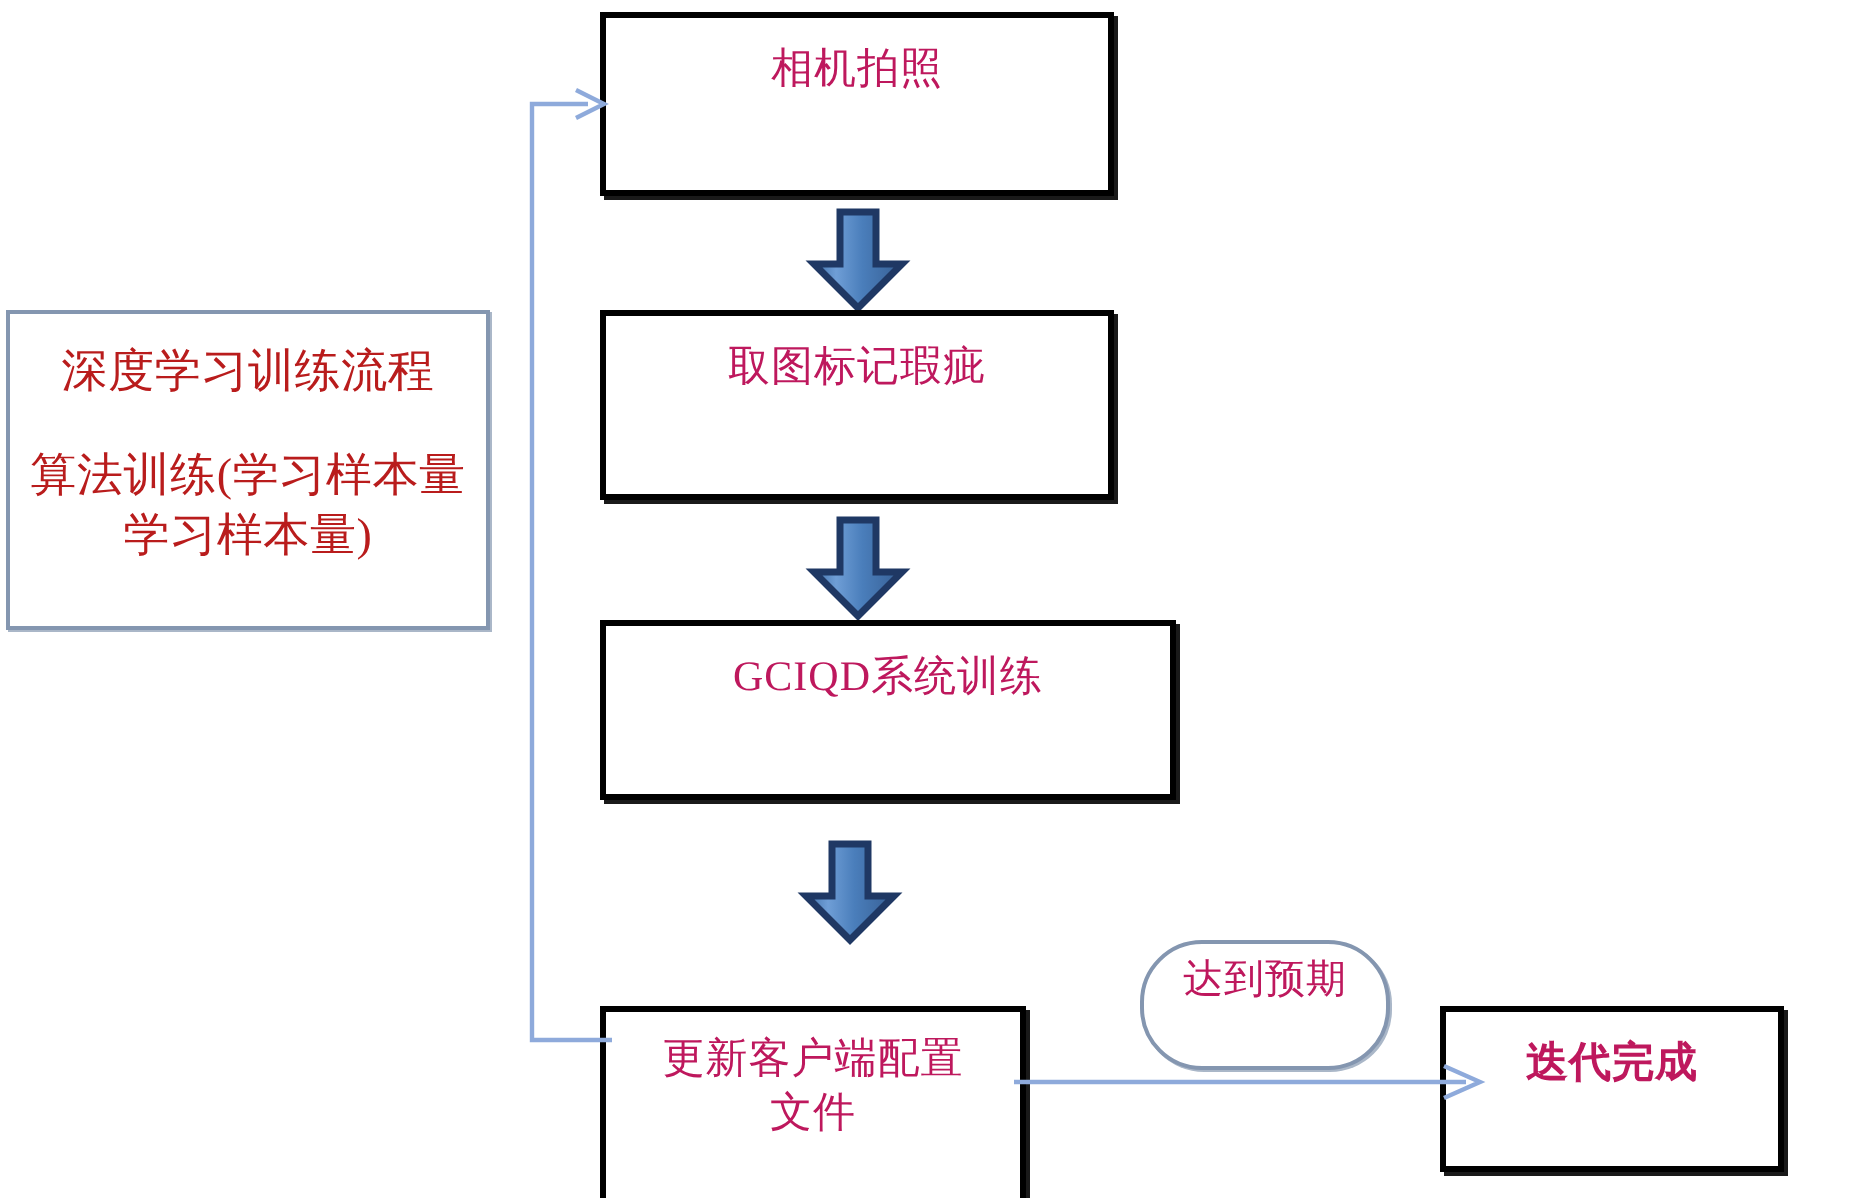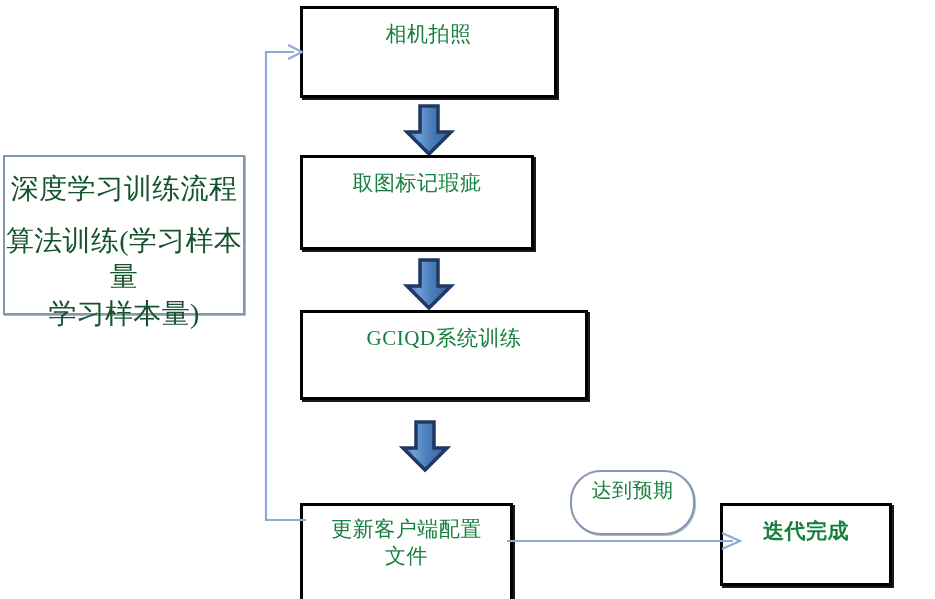--- a/index.html
+++ b/index.html
@@ -32,37 +32,37 @@
   .box-thin-blue {
     border: 2px solid #8496b0;
     box-shadow: 1px 1px 0 0 #aab7c8;
   }
 
   .box-label {
     position: absolute;
     left: 0;
     right: 0;
     text-align: center;
-    color: #15803d;
+    color: #be185d;
     font-size: 21px;
     line-height: 1.28;
     letter-spacing: 0.5px;
     white-space: pre-line;
   }
   .label-top   { top: 12px; }
   .label-top2  { top: 10px; }
 
   
   #note-box .note-line {
     position: absolute;
     left: 0;
     right: 0;
     text-align: center;
-    color: #14532d;
-    font-size: 28px;
+    color: #b91c1c;
+    font-size: 23px;
     line-height: 1.3;
     letter-spacing: 0.3px;
   }
   #note-line-1 { top: 14px; }
   #note-line-2 { top: 66px; white-space: pre-line; }
 
   
   .block-arrow {
     position: absolute;
   }
@@ -93,21 +93,21 @@
           <stop offset="0%" stop-color="#3f6fa8"></stop>
           <stop offset="25%" stop-color="#6f9ed6"></stop>
           <stop offset="55%" stop-color="#4a7ebb"></stop>
           <stop offset="100%" stop-color="#375f94"></stop>
         </linearGradient>
       </defs>
       <polygon points="16,2 34,2 34,28 47,28 25,50 3,28 16,28" fill="url(#ag1)" stroke="#1f3864" stroke-width="3.5" stroke-linejoin="miter"></polygon>
     </svg>
   </div>
 
-  <div class="box box-thick" style="left:300px; top:155px; width:234px; height:95px;">
+  <div class="box box-thick" style="left:300px; top:155px; width:257px; height:95px;">
     <div class="box-label label-top">取图标记瑕疵</div>
   </div>
 
   <div class="block-arrow" style="left:404px; top:258px; width:50px; height:52px;">
     <svg width="50" height="52" viewBox="0 0 50 52">
       <defs>
         <linearGradient id="ag2" x1="0" y1="0" x2="1" y2="0">
           <stop offset="0%" stop-color="#3f6fa8"></stop>
           <stop offset="25%" stop-color="#6f9ed6"></stop>
           <stop offset="55%" stop-color="#4a7ebb"></stop>

